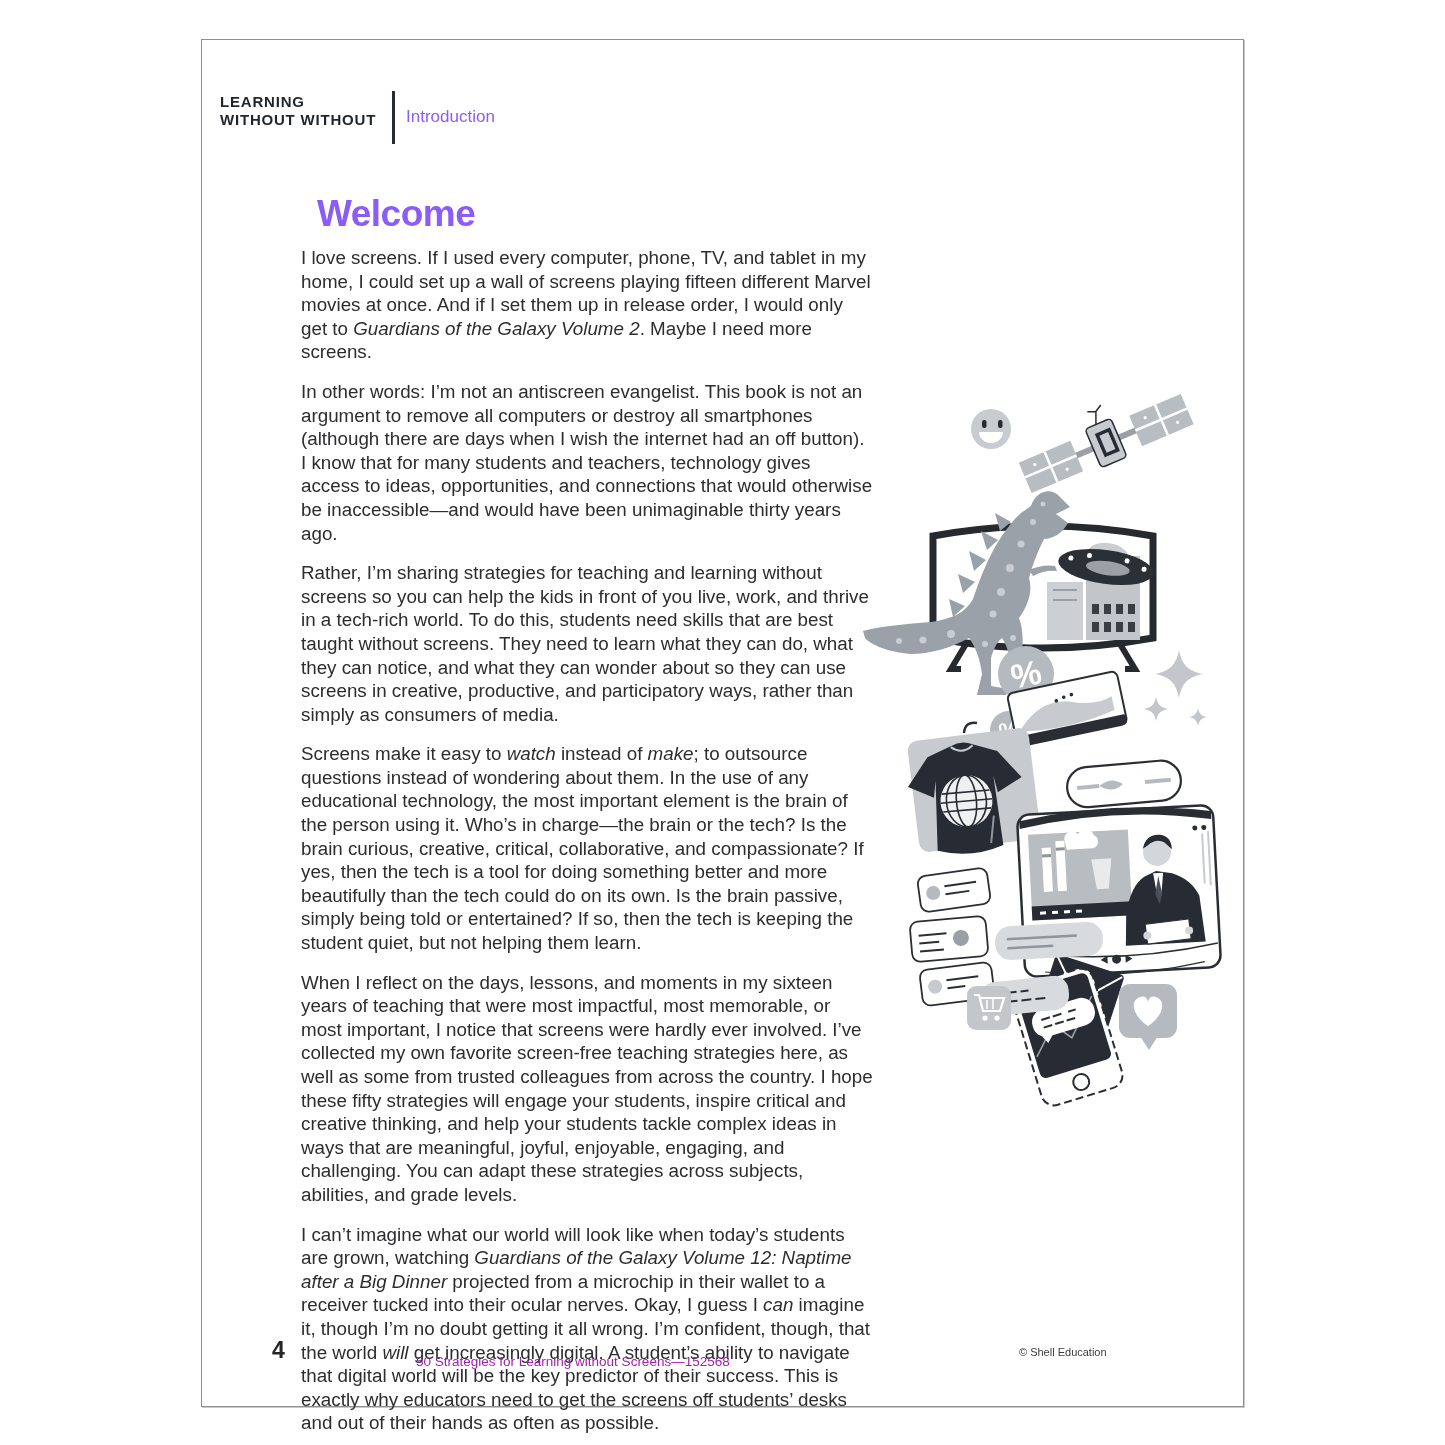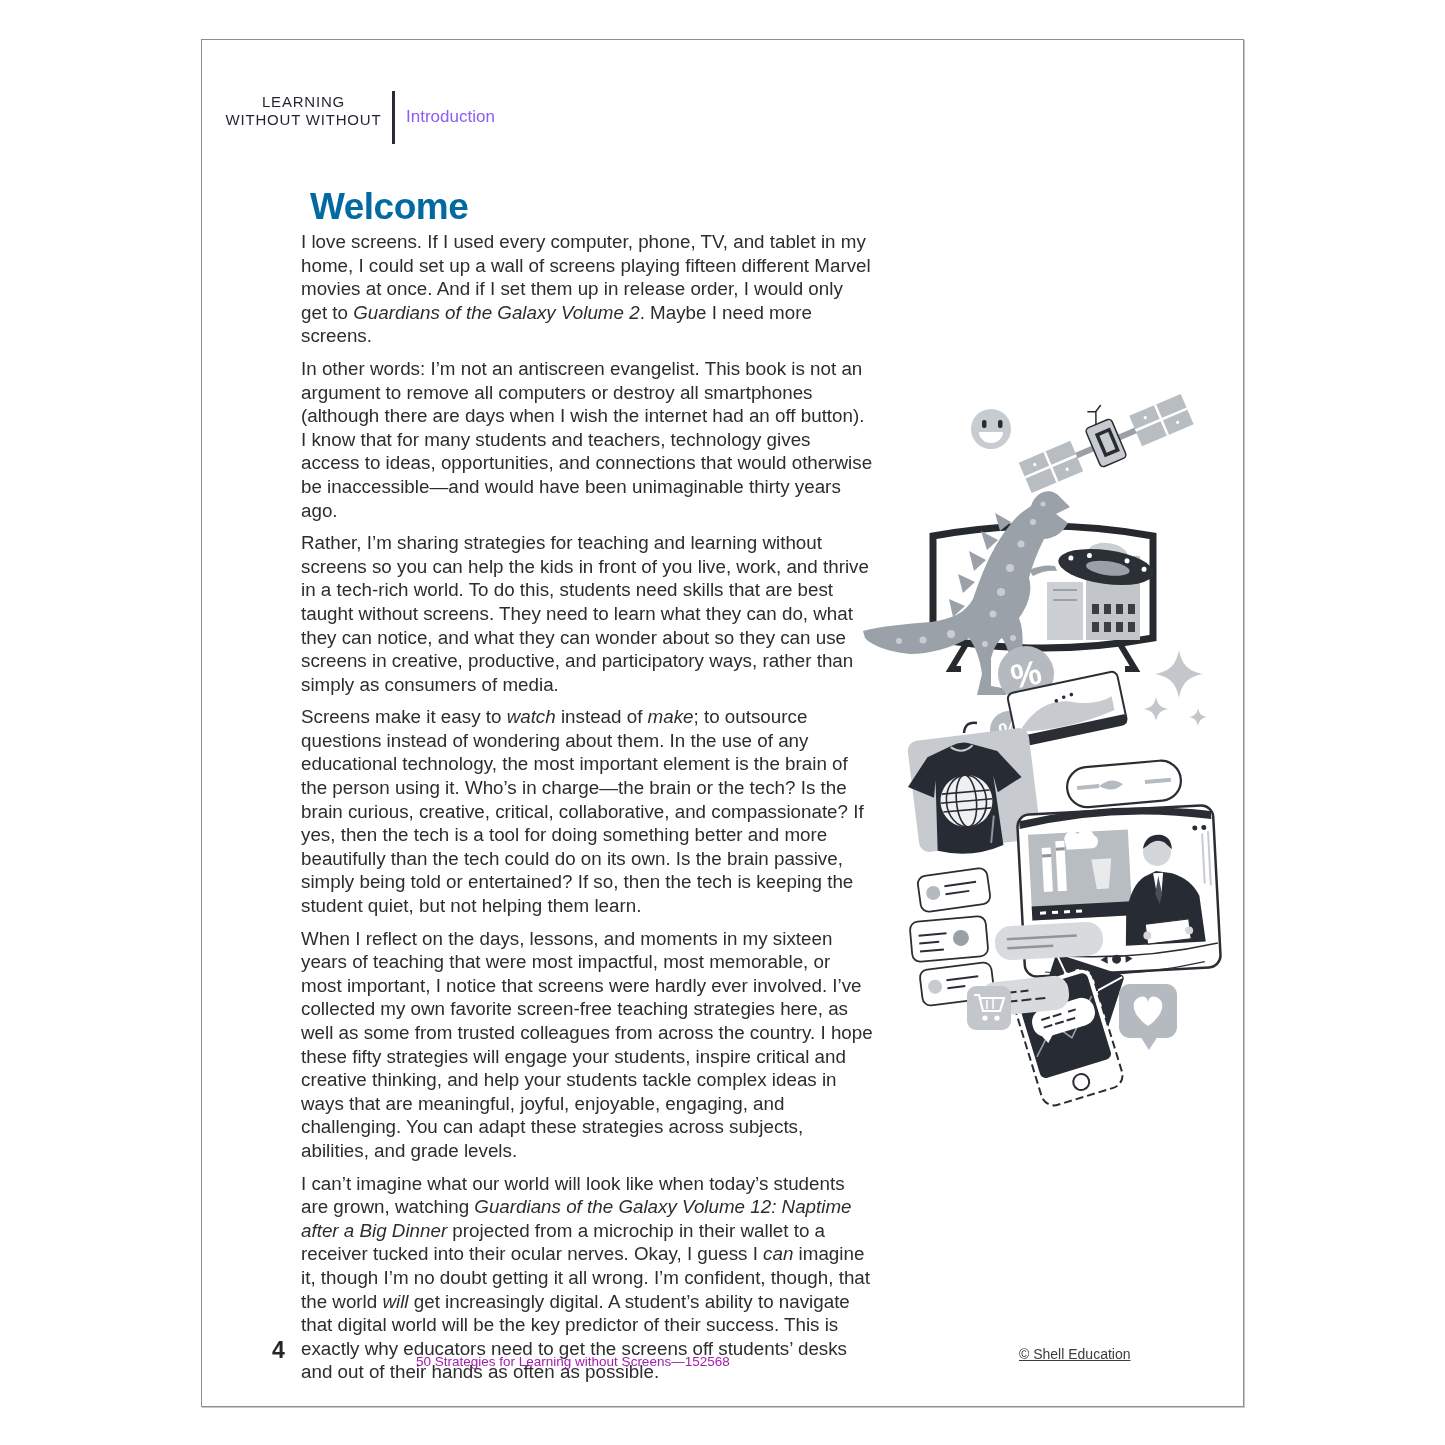--- a/index.html
+++ b/index.html
@@ -1,35 +1,35 @@
 <!DOCTYPE html>
 <html><head>
 <meta charset="utf-8">
 <style>
   html,body{margin:0;padding:0;background:#ffffff;}
   .canvas{position:relative;width:1445px;height:1445px;background:#ffffff;overflow:hidden;
           font-family:"Liberation Sans","DejaVu Sans",sans-serif;}
   .page{position:absolute;left:201px;top:39px;width:1041px;height:1366px;background:#ffffff;
         border:1px solid #8f8f8f;box-shadow:1px 1px 0 #c9c9c9;}
   
-  .brand{position:absolute;left:18px;top:53px;width:167px;text-align:center;
-         color:#1f2430;font-weight:400;font-size:15px;line-height:18px;letter-spacing:.8px;}
+  .brand{position:absolute;left:18px;top:53px;width:167px;text-align:left;
+         color:#1f2430;font-weight:700;font-size:15px;line-height:18px;letter-spacing:.8px;}
   .hdr-divider{position:absolute;left:190px;top:51px;width:2.5px;height:53px;background:#262b36;}
   .hdr-section{position:absolute;left:204px;top:67px;font-size:17px;color:#8b5cf6;}
   
-  .title{position:absolute;left:99px;top:137px;margin:9px;font-size:37px;font-weight:700;
-         color:#0369a1;letter-spacing:-0.5px;}
+  .title{position:absolute;left:99px;top:137px;margin:16px;font-size:37px;font-weight:700;
+         color:#8b5cf6;letter-spacing:-0.5px;}
   .article{position:absolute;left:99px;top:190px;width:572px;font-size:18.8px;
            line-height:23.6px;color:#2d2d30;}
-  .article p{margin:0 0 9px 0;}
+  .article p{margin:16px 0 9px 0;}
   .article em{font-style:italic;}
   
   .pg-num{position:absolute;left:70px;top:1297px;font-size:23px;font-weight:600;color:#26262a;}
   .ft-center{position:absolute;left:214px;top:1306px;font-size:13.5px;color:#a21caf;margin-top:8px;}
-  .ft-right{position:absolute;left:817px;top:1306px;font-size:14px;color:#3c3c40;text-decoration:underline;}
+  .ft-right{position:absolute;left:817px;top:1306px;font-size:11px;color:#3c3c40;}
   
   .illo{position:absolute;left:659px;top:346px;width:390px;height:725px;}
 </style>
 </head>
 <body>
 
 <div class="canvas">
   <div class="page">
 
     <div class="brand">

